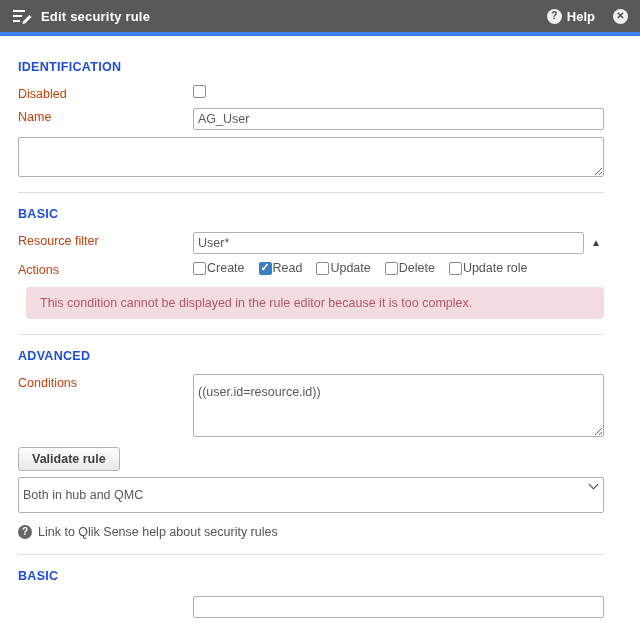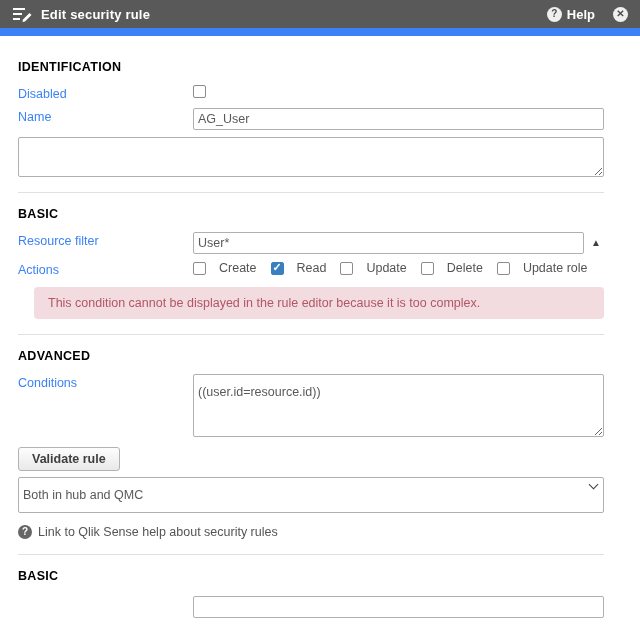--- a/index.html
+++ b/index.html
@@ -7,21 +7,21 @@
   body {
     font-family: "Liberation Sans", sans-serif;
     background: #ffffff;
     color: #555555;
     font-size: 12.5px;
   }
   
   .header {
     height: 36px;
     background: #595959;
-    border-bottom: 8px solid #3b82f6;
+    border-bottom: 4px solid #3b82f6;
     display: flex;
     align-items: center;
     padding: 0 12px 0 12px;
     color: #ffffff;
   }
   .header .title {
     font-weight: bold;
     font-size: 13px;
     margin-left: 8px;
     letter-spacing: 0.2px;
@@ -39,34 +39,34 @@
     justify-content: center;
     line-height: 1;
   }
   .help-group { display: flex; align-items: center; gap: 5px; cursor: pointer; }
   .help-label { font-weight: bold; font-size: 13px; }
   .close-btn { margin-left: 18px; cursor: pointer; }
   
   .content { padding: 24px 36px 0 18px; }
   .section-title {
     font-weight: bold;
-    color: #000000;
+    color: #1d4ed8;
     font-size: 12.5px;
     letter-spacing: 0.3px;
     margin-bottom: 11px;
   }
   .row {
     display: flex;
     align-items: flex-start;
     margin-bottom: 7px;
   }
   .row .label {
     width: 175px;
     flex: 0 0 175px;
-    color: #3b82f6;
+    color: #c2410c;
     padding-top: 2px;
   }
   .row .field { flex: 1; display: flex; align-items: center; }
   input[type="text"], textarea, select {
     font-family: "Liberation Sans", sans-serif;
     font-size: 12.5px;
     color: #595959;
     border: 1px solid #b0b0b0;
     border-radius: 2px;
     background: #ffffff;
@@ -95,25 +95,25 @@
     border-color: #3a80c0;
   }
   .checkbox[data-checked="true"]::after {
     content: "✓";
     position: absolute;
     left: 1px; top: -2px;
     color: #ffffff;
     font-size: 11px;
     font-weight: bold;
   }
-  .action-item { display: inline-flex; align-items: center; gap: 13px; margin-right: 14px; cursor: pointer; }
+  .action-item { display: inline-flex; align-items: center; gap: 1px; margin-right: 14px; cursor: pointer; }
   .action-item .action-label { color: #545454; }
   
   .warning {
-    margin: 10px 0 0 16px;
+    margin: 10px 0 0 8px;
     background: #f3dce0;
     border-radius: 4px;
     color: #b25763;
     padding: 9px 14px;
     font-size: 12.5px;
   }
   .divider {
     border: none;
     border-top: 1px solid #e0e0e0;
     margin: 15px 0 14px 0;

